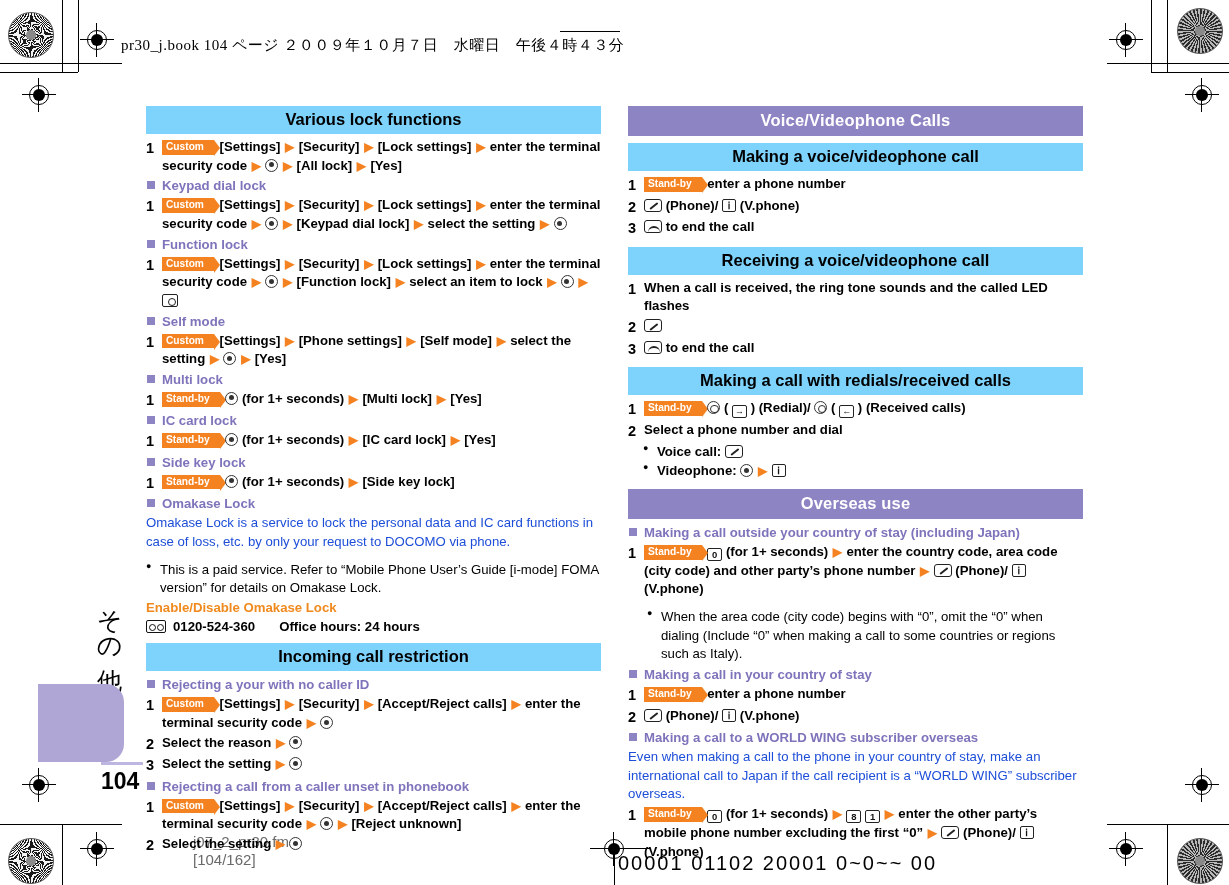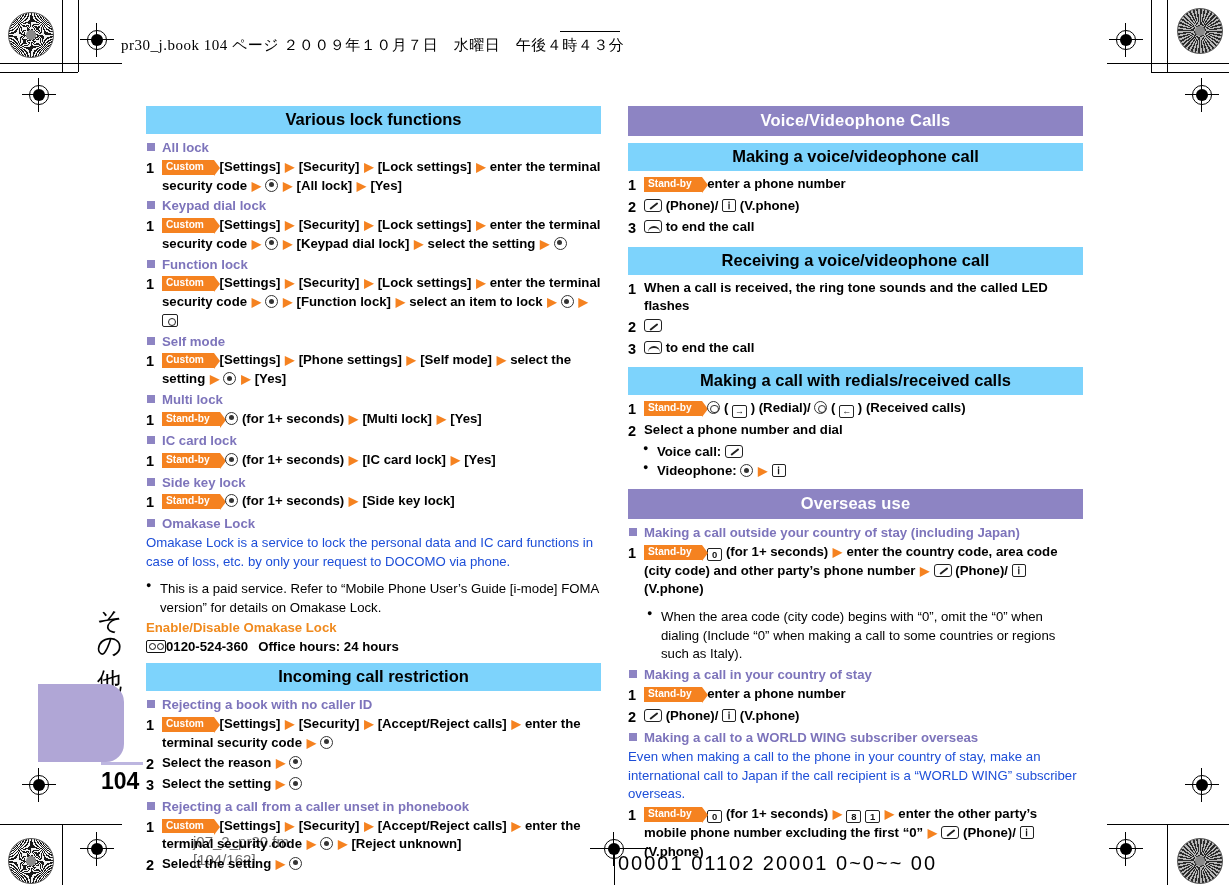--- a/index.html
+++ b/index.html
@@ -127,21 +127,21 @@
   }
   .bullet.indent { margin-left:19px; }
   .sub-bullet {
     position:relative; padding-left:16px; font-size:13.2px; font-weight:bold;
     line-height:1.42; margin-top:1px; margin-left:13px;
   }
   .sub-bullet::before{
     content:"\25CF"; position:absolute; left:2px; top:-1px; font-size:9px;
   }
 
-  .tel-line { font-size:13.2px; font-weight:bold; margin-top:2px; display:flex; align-items:center; }
+  .tel-line { font-size:13.2px; font-weight:bold; margin-top:2px; display:flex; align-items:center; gap:7px;}
   .tel-gap { display:inline-block; width:10px; }
 
   
   .arrow { color:#f58220; font-size:12px; padding:0 1px; }
 
   .tag {
     display:inline-block; position:relative;
     background:#f58220; color:#fff;
     font-size:10.2px; font-weight:bold;
     padding:1px 10px 1px 4px;
@@ -330,21 +330,20 @@
 <div class="slug" id="plate-slug">00001 01102 20001 0~0~~ 00</div>
 
 <div id="side-tab-label">その他</div>
 <div id="side-tab-block"></div>
 <div id="page-rule"></div>
 <div id="page-number">104</div>
 
 <div class="column" id="col-left">
     <div class="section-bar">Various lock functions</div>
     <div style="height: 3px;"></div>
-    <div class="subhead"><span class="sq"></span><span>All lock</span></div>
     <div class="step">
       <span class="num">1</span>
       <span class="txt"><span class="tag">Custom</span> <span>[Settings] </span><span class="arrow">▶ </span><span>[Security] </span><span class="arrow">▶ </span><span>[Lock settings] </span><span class="arrow">▶ </span><span>enter the terminal security code </span><span class="arrow">▶ </span><span class="k-sel"></span> <span class="arrow">▶ </span><span>[All lock] </span><span class="arrow">▶ </span><span>[Yes] </span></span>
     </div>
     <div class="subhead"><span class="sq"></span><span>Keypad dial lock</span></div>
     <div class="step">
       <span class="num">1</span>
       <span class="txt"><span class="tag">Custom</span> <span>[Settings] </span><span class="arrow">▶ </span><span>[Security] </span><span class="arrow">▶ </span><span>[Lock settings] </span><span class="arrow">▶ </span><span>enter the terminal security code </span><span class="arrow">▶ </span><span class="k-sel"></span> <span class="arrow">▶ </span><span>[Keypad dial lock] </span><span class="arrow">▶ </span><span>select the setting </span><span class="arrow">▶ </span><span class="k-sel"></span> </span>
     </div>
     <div class="subhead"><span class="sq"></span><span>Function lock</span></div>
@@ -378,21 +377,21 @@
     <div class="orange-head">Enable/Disable Omakase Lock</div>
     <div class="tel-line">
       <span class="k-freedial"></span>
       <span>0120-524-360</span>
       <span class="tel-gap"></span>
       <span>Office hours: 24 hours</span>
     </div>
     <div style="height: 9px;"></div>
     <div class="section-bar">Incoming call restriction</div>
     <div style="height: 3px;"></div>
-    <div class="subhead"><span class="sq"></span><span>Rejecting a book with no caller ID</span></div>
+    <div class="subhead"><span class="sq"></span><span>Rejecting a your with no caller ID</span></div>
     <div class="step">
       <span class="num">1</span>
       <span class="txt"><span class="tag">Custom</span> <span>[Settings] </span><span class="arrow">▶ </span><span>[Security] </span><span class="arrow">▶ </span><span>[Accept/Reject calls] </span><span class="arrow">▶ </span><span>enter the terminal security code </span><span class="arrow">▶ </span><span class="k-sel"></span> </span>
     </div>
     <div class="step">
       <span class="num">2</span>
       <span class="txt"><span>Select the reason </span><span class="arrow">▶ </span><span class="k-sel"></span> </span>
     </div>
     <div class="step">
       <span class="num">3</span>

